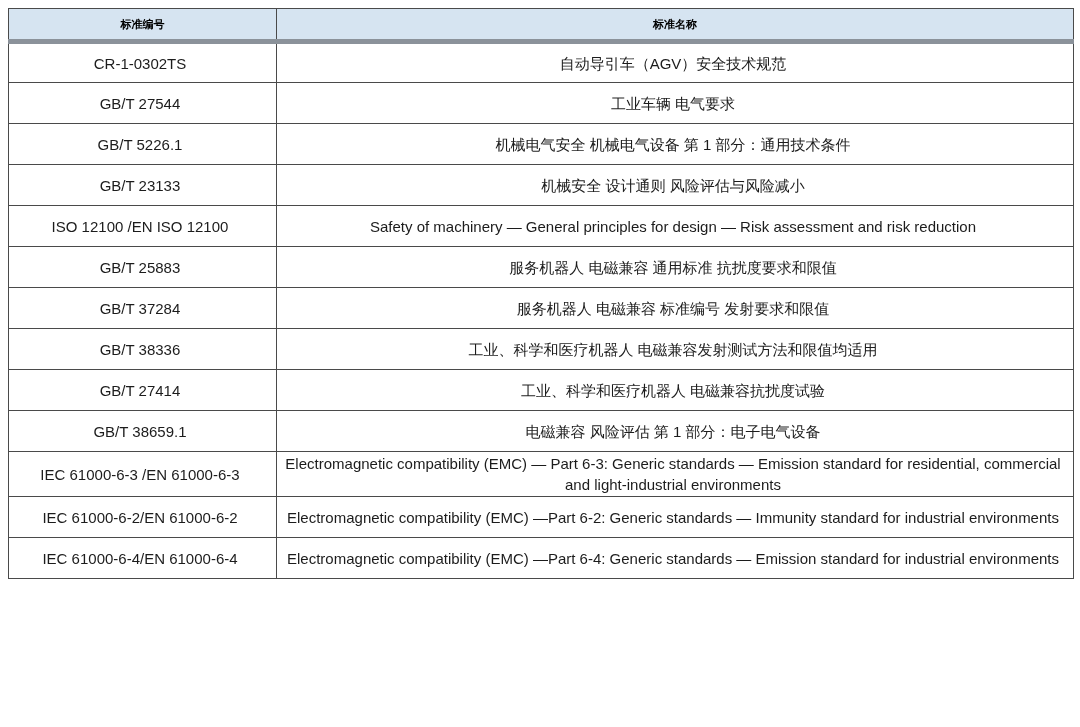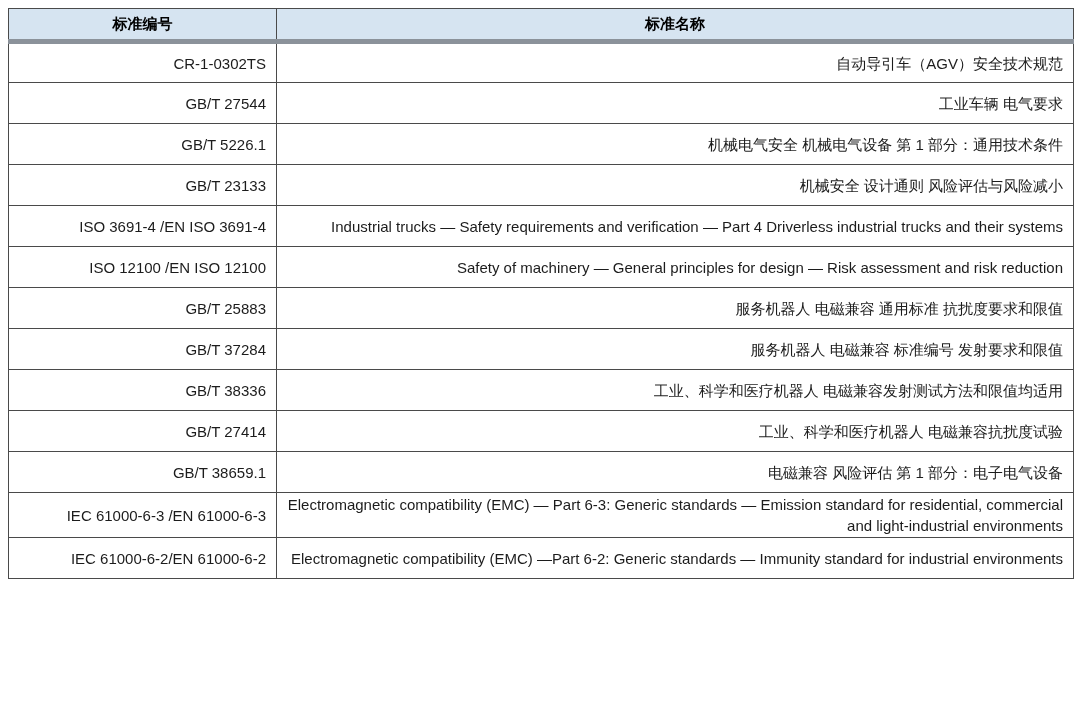--- a/index.html
+++ b/index.html
@@ -29,31 +29,31 @@
   table.standards th,
   table.standards td {
     border: 1.5px solid var(--border-color, #4a4a4a);
     overflow: hidden;
   }
   table.standards thead th {
     background: var(--header-bg, #d6e4f1);
     border-bottom: 5px solid var(--header-underline, #8b929a);
     height: 26px;
     font-weight: bold;
-    font-size: 15px;
+    font-size: 11px;
     color: var(--header-text, #000000);
     text-align: center;
     padding: 2px 4px;
   }
   table.standards tbody tr { height: 41px; }
   table.standards tbody td {
     padding: 1px 10px 1px 6px;
     line-height: 21px;
     vertical-align: middle;
-    text-align: right;
+    text-align: center;
     word-wrap: break-word;
   }
   table.standards tbody td.code-cell {
     padding-left: 5px;
     white-space: nowrap;
   }
 </style>
 </head>
 <body>
 
@@ -80,24 +80,20 @@
     </tr>
         <tr>
       <td class="code-cell">GB/T 5226.1</td>
       <td class="name-cell">机械电气安全 机械电气设备 第 1 部分：通用技术条件</td>
     </tr>
         <tr>
       <td class="code-cell">GB/T 23133</td>
       <td class="name-cell">机械安全 设计通则 风险评估与风险减小</td>
     </tr>
         <tr>
-      <td class="code-cell">ISO 3691-4 /EN ISO 3691-4</td>
-      <td class="name-cell">Industrial trucks — Safety requirements and verification — Part 4 Driverless industrial trucks and their systems</td>
-    </tr>
-        <tr>
       <td class="code-cell">ISO 12100 /EN ISO 12100</td>
       <td class="name-cell">Safety of machinery — General principles for design — Risk assessment and risk reduction</td>
     </tr>
         <tr>
       <td class="code-cell">GB/T 25883</td>
       <td class="name-cell">服务机器人 电磁兼容 通用标准 抗扰度要求和限值</td>
     </tr>
         <tr>
       <td class="code-cell">GB/T 37284</td>
       <td class="name-cell">服务机器人 电磁兼容 标准编号 发射要求和限值</td>
@@ -115,16 +111,20 @@
       <td class="name-cell">电磁兼容 风险评估 第 1 部分：电子电气设备</td>
     </tr>
         <tr>
       <td class="code-cell">IEC 61000-6-3 /EN 61000-6-3</td>
       <td class="name-cell">Electromagnetic compatibility (EMC) — Part 6-3: Generic standards — Emission standard for residential, commercial and light-industrial environments</td>
     </tr>
         <tr>
       <td class="code-cell">IEC 61000-6-2/EN 61000-6-2</td>
       <td class="name-cell">Electromagnetic compatibility (EMC) —Part 6-2: Generic standards — Immunity standard for industrial environments</td>
     </tr>
+        <tr>
+      <td class="code-cell">IEC 61000-6-4/EN 61000-6-4</td>
+      <td class="name-cell">Electromagnetic compatibility (EMC) —Part 6-4: Generic standards — Emission standard for industrial environments</td>
+    </tr>
       </tbody>
   </table>
 
 </div>
 
 </body></html>

